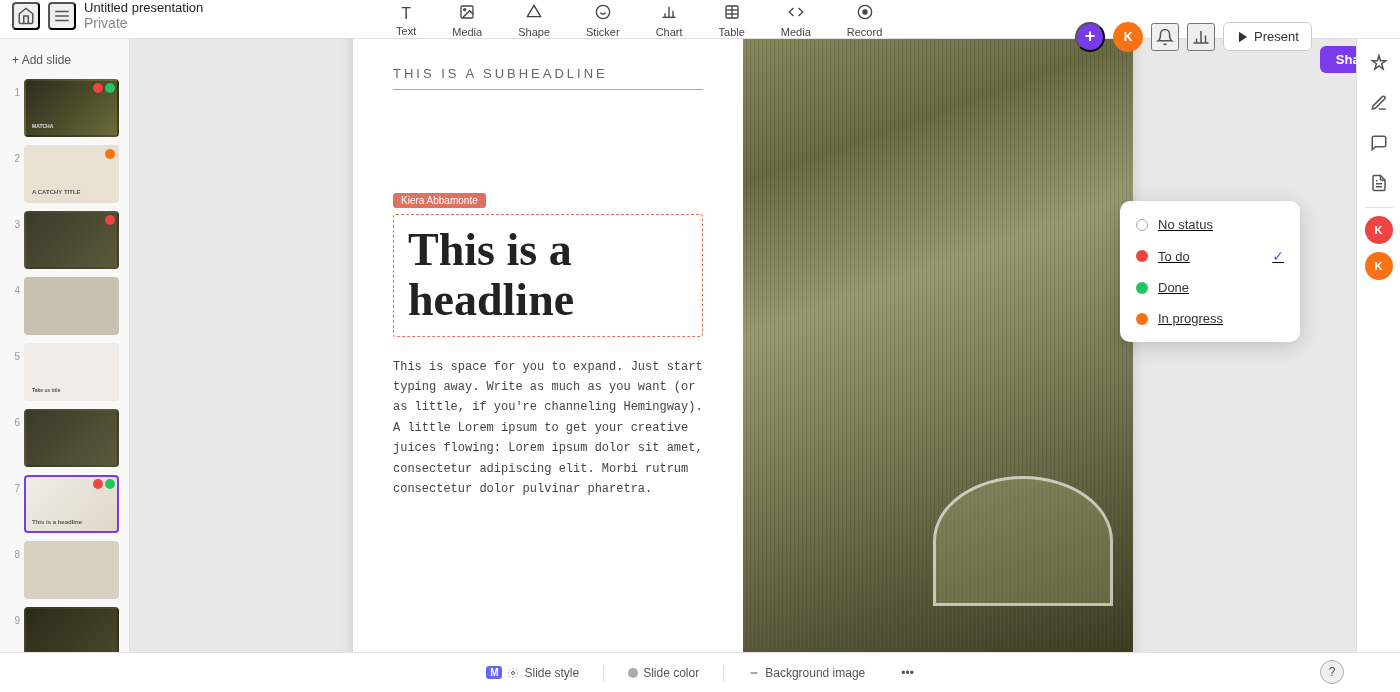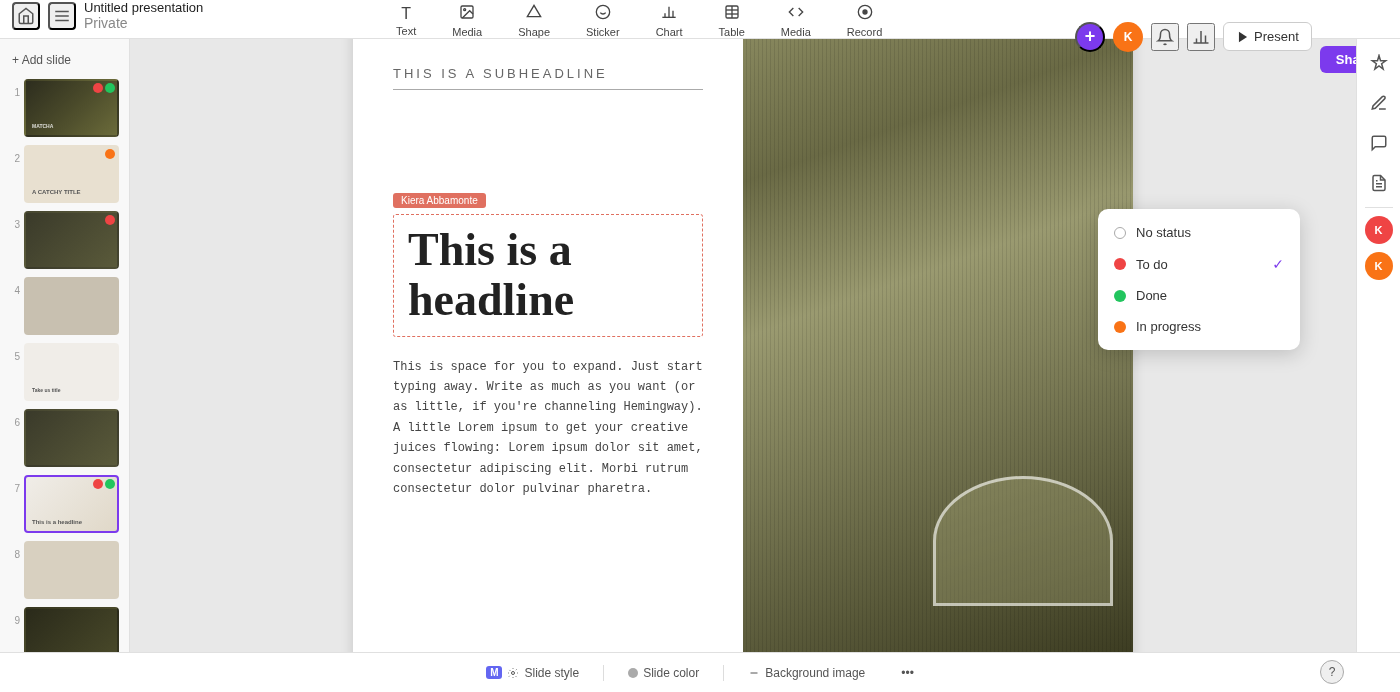--- a/index.html
+++ b/index.html
@@ -71,21 +71,21 @@
     .body-text { font-size: 12px; line-height: 1.7; color: #444; font-family: 'Courier New', monospace; }
 
     
     .right-sidebar { width: 44px; background: #fff; border-left: 1px solid #e0e0e0; display: flex; flex-direction: column; align-items: center; padding: 8px 0; gap: 8px; z-index: 10; }
     .sidebar-icon-btn { width: 32px; height: 32px; display: flex; align-items: center; justify-content: center; border-radius: 6px; cursor: pointer; color: #555; font-size: 16px; border: none; background: none; }
     .sidebar-avatar { width: 28px; height: 28px; border-radius: 50%; display: flex; align-items: center; justify-content: center; font-size: 11px; font-weight: 600; color: #fff; cursor: pointer; }
     .sidebar-avatar-red { background: #ef4444; }
     .sidebar-avatar-orange { background: #f97316; }
 
     
-    .status-dropdown { position: absolute; top: 170px; right: 56px; background: #fff; border-radius: 10px; box-shadow: 0 4px 20px rgba(0,0,0,0.18); padding: 8px 0; width: 202px; z-index: 100; }
+    .status-dropdown { position: absolute; top: 162px; right: 56px; background: #fff; border-radius: 10px; box-shadow: 0 4px 20px rgba(0,0,0,0.18); padding: 8px 0; width: 180px; z-index: 100; text-decoration: underline; }
     .status-item { display: flex; align-items: center; gap: 10px; padding: 8px 16px; cursor: pointer; font-size: 13px; color: #333; }
     .status-dot { width: 12px; height: 12px; border-radius: 50%; flex-shrink: 0; }
     .status-dot-none { border: 1.5px solid #aaa; background: #fff; }
     .status-dot-red { background: #ef4444; }
     .status-dot-orange { background: #f97316; }
     .status-dot-green { background: #22c55e; }
     .status-check { margin-left: auto; color: #7c3aed; font-size: 14px; }
 
     
     .bottom-bar { height: 40px; background: #fff; border-top: 1px solid #e0e0e0; display: flex; align-items: center; justify-content: center; gap: 16px; font-size: 12px; color: #555; }

